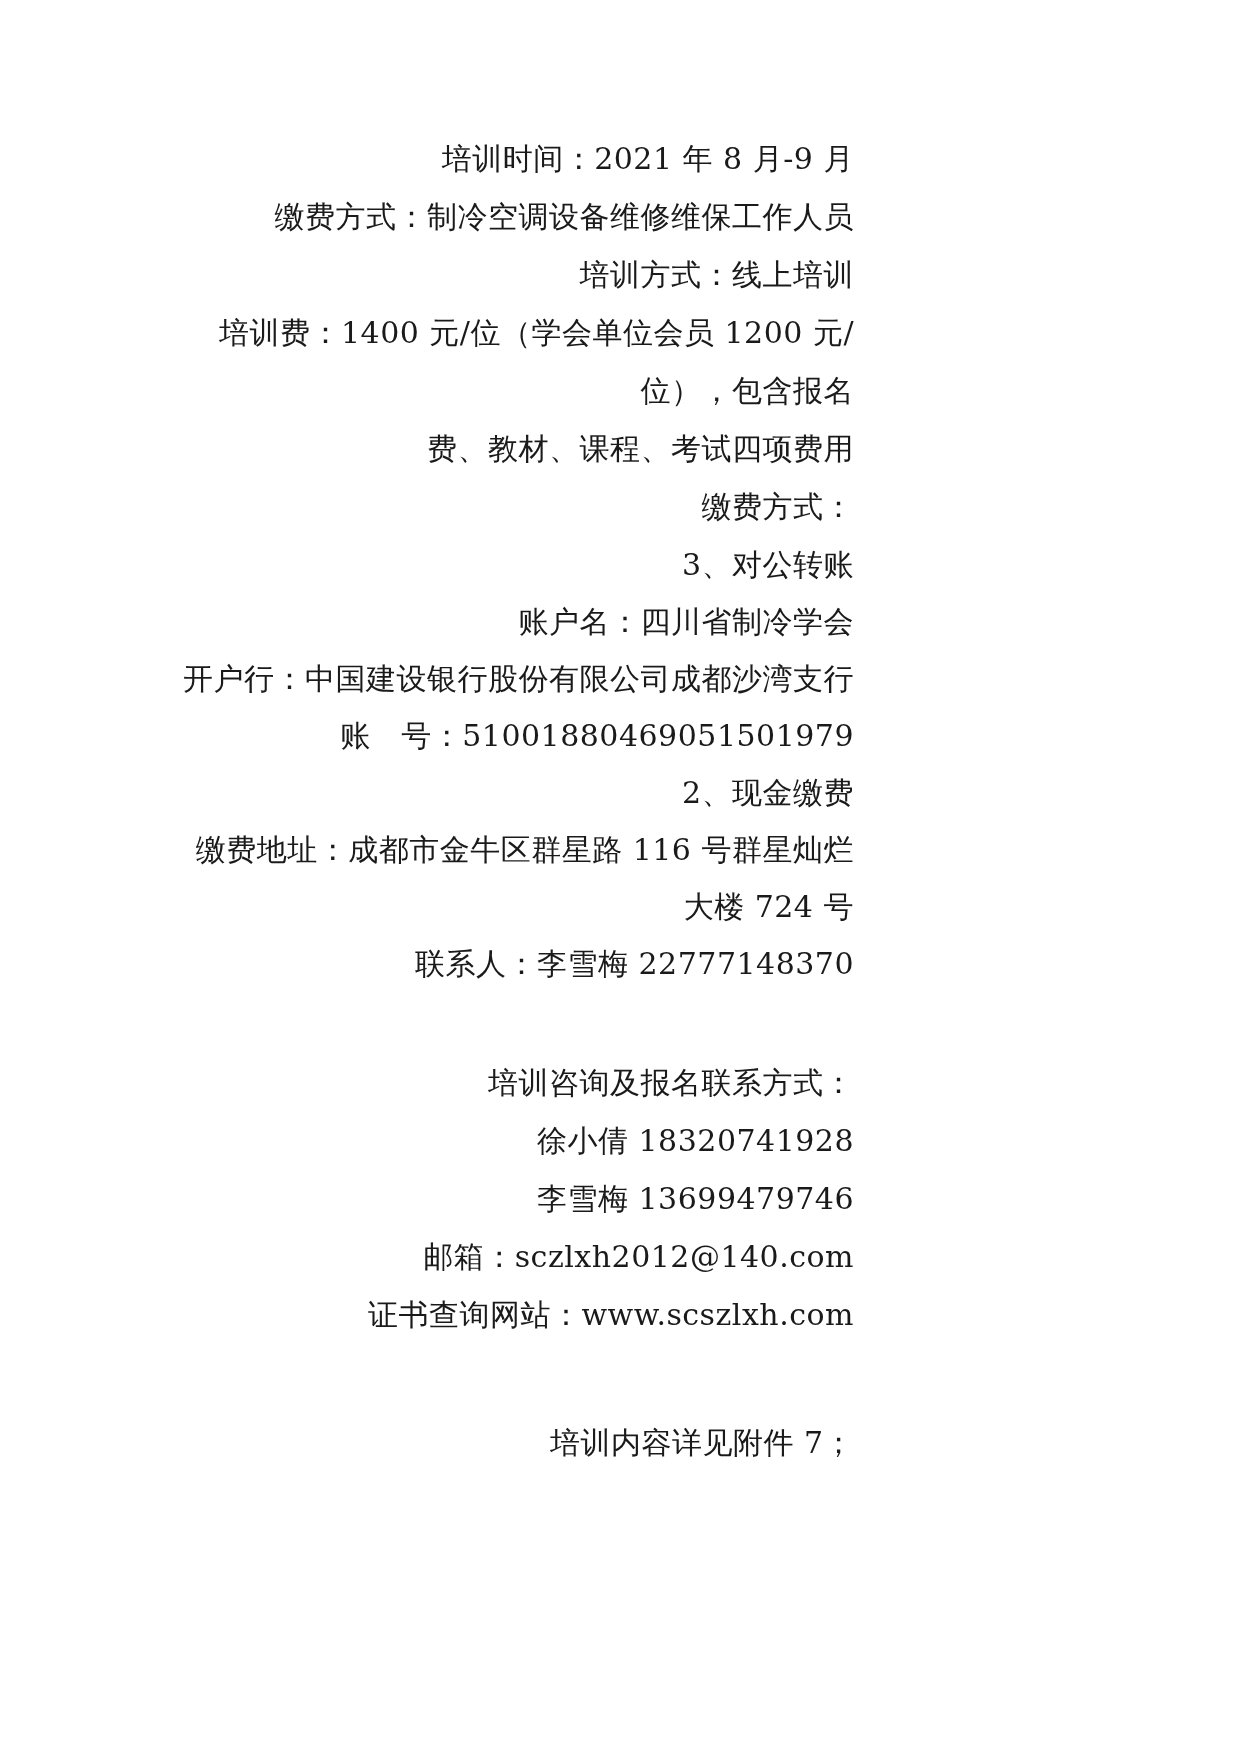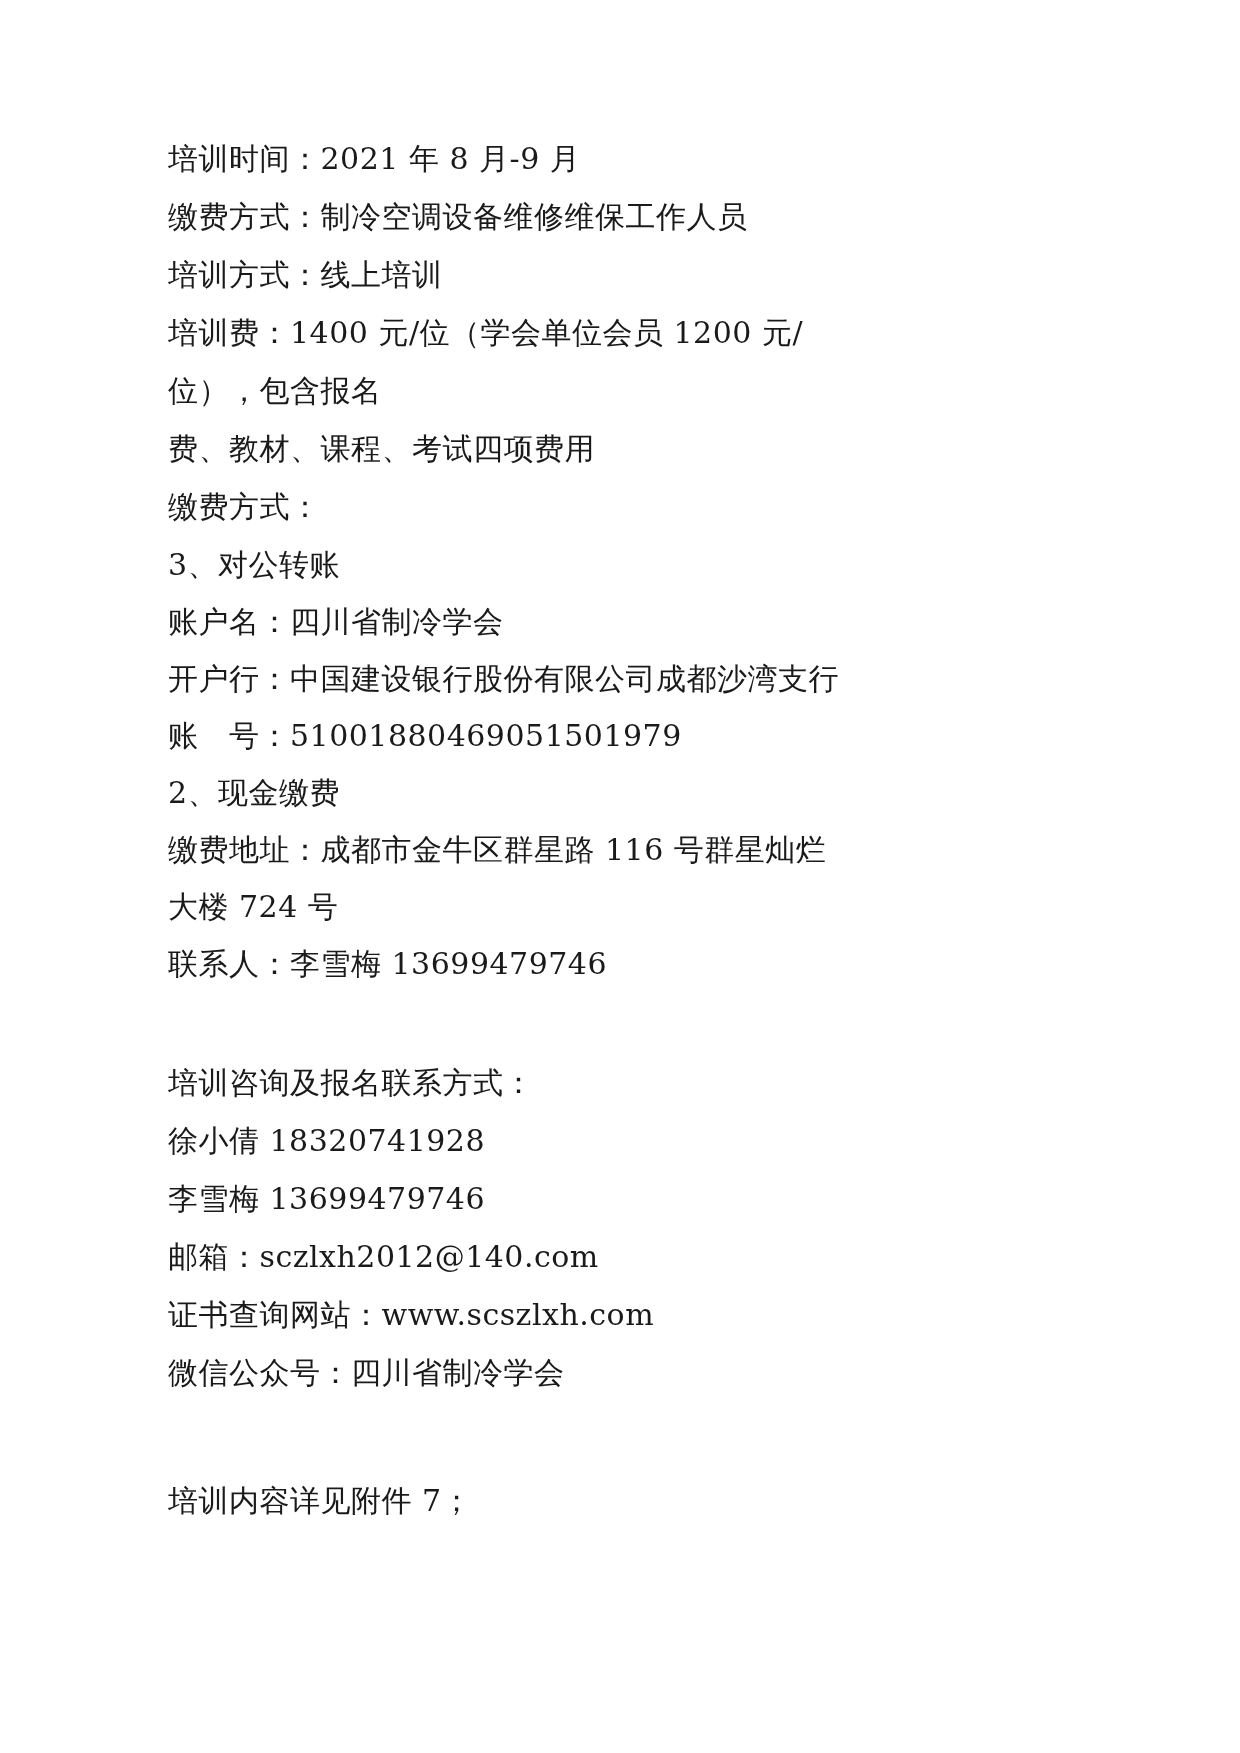--- a/index.html
+++ b/index.html
@@ -16,20 +16,21 @@
     overflow: hidden;
   }
   .page {
     position: absolute;
     left: 0;
     top: 0;
     width: 1004px;
     height: 1753px;
     box-sizing: border-box;
     padding: 130px 150px 7px 168px;
+    text-align: right;
   }
   .doc-body {
     display: block;
   }
   p.line {
     margin: 0 0 0 0;
     padding: 0;
     font-size: 30px;
     line-height: 58px;
     letter-spacing: 0.5px;
@@ -61,33 +62,32 @@
 
     <div>
       <p class="line bold">缴费方式：</p>
       <div class="tight">
         <p class="line">3、对公转账</p>
         <p class="line">账户名：四川省制冷学会</p>
         <p class="line">开户行：中国建设银行股份有限公司成都沙湾支行</p>
         <p class="line">账　号：51001880469051501979</p>
         <p class="line">2、现金缴费</p>
         <p class="line">缴费地址：成都市金牛区群星路 116 号群星灿烂大楼 724 号</p>
-        <p class="line">联系人：李雪梅 13699479746</p>
+        <p class="line">联系人：李雪梅 22777148370</p>
       </div>
     </div>
 
     <div class="spacer-md"></div>
 
     <div>
       <p class="line bold">培训咨询及报名联系方式：</p>
       <p class="line">徐小倩 18320741928</p>
       <p class="line">李雪梅 13699479746</p>
       <p class="line bold">邮箱：sczlxh2012@140.com</p>
       <p class="line bold">证书查询网站：www.scszlxh.com</p>
-      <p class="line bold">微信公众号：四川省制冷学会</p>
     </div>
 
     <div class="spacer-lg"></div>
 
     <div>
       <p class="line">培训内容详见附件 7；</p>
     </div>
 
   </div>
 </div>

